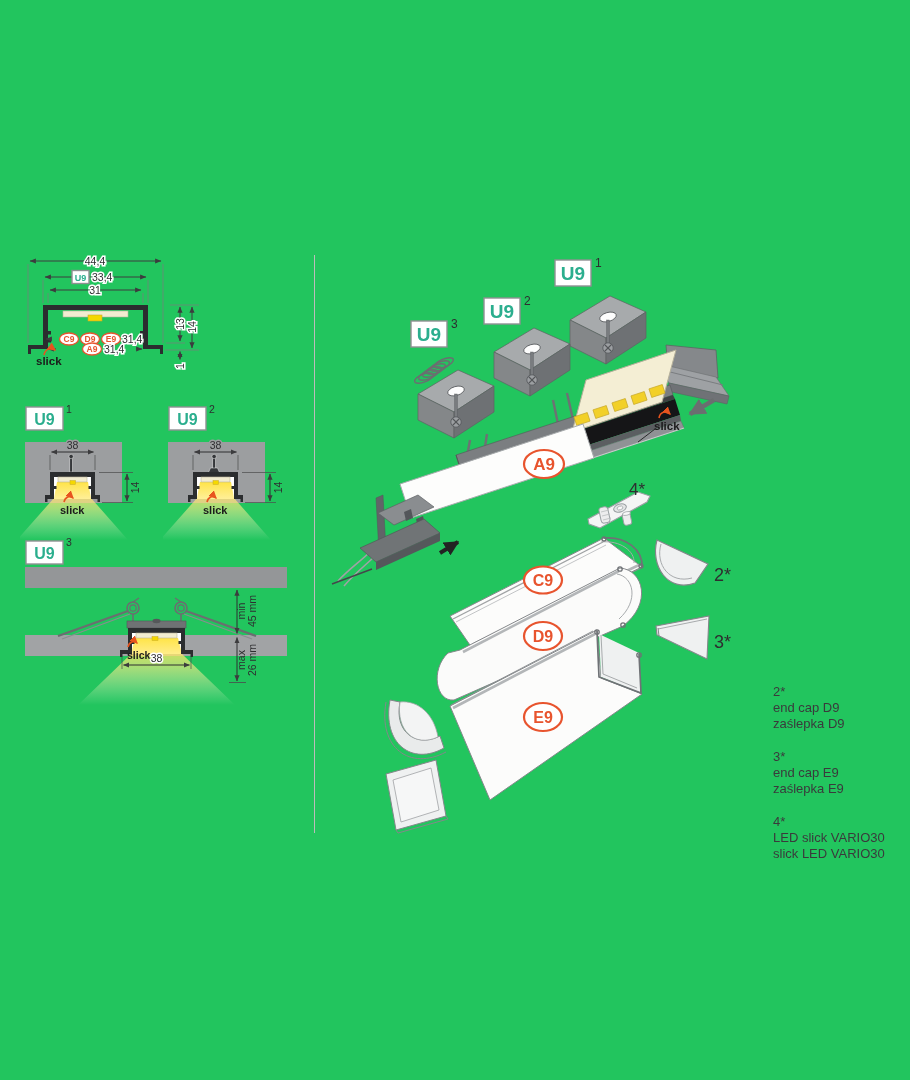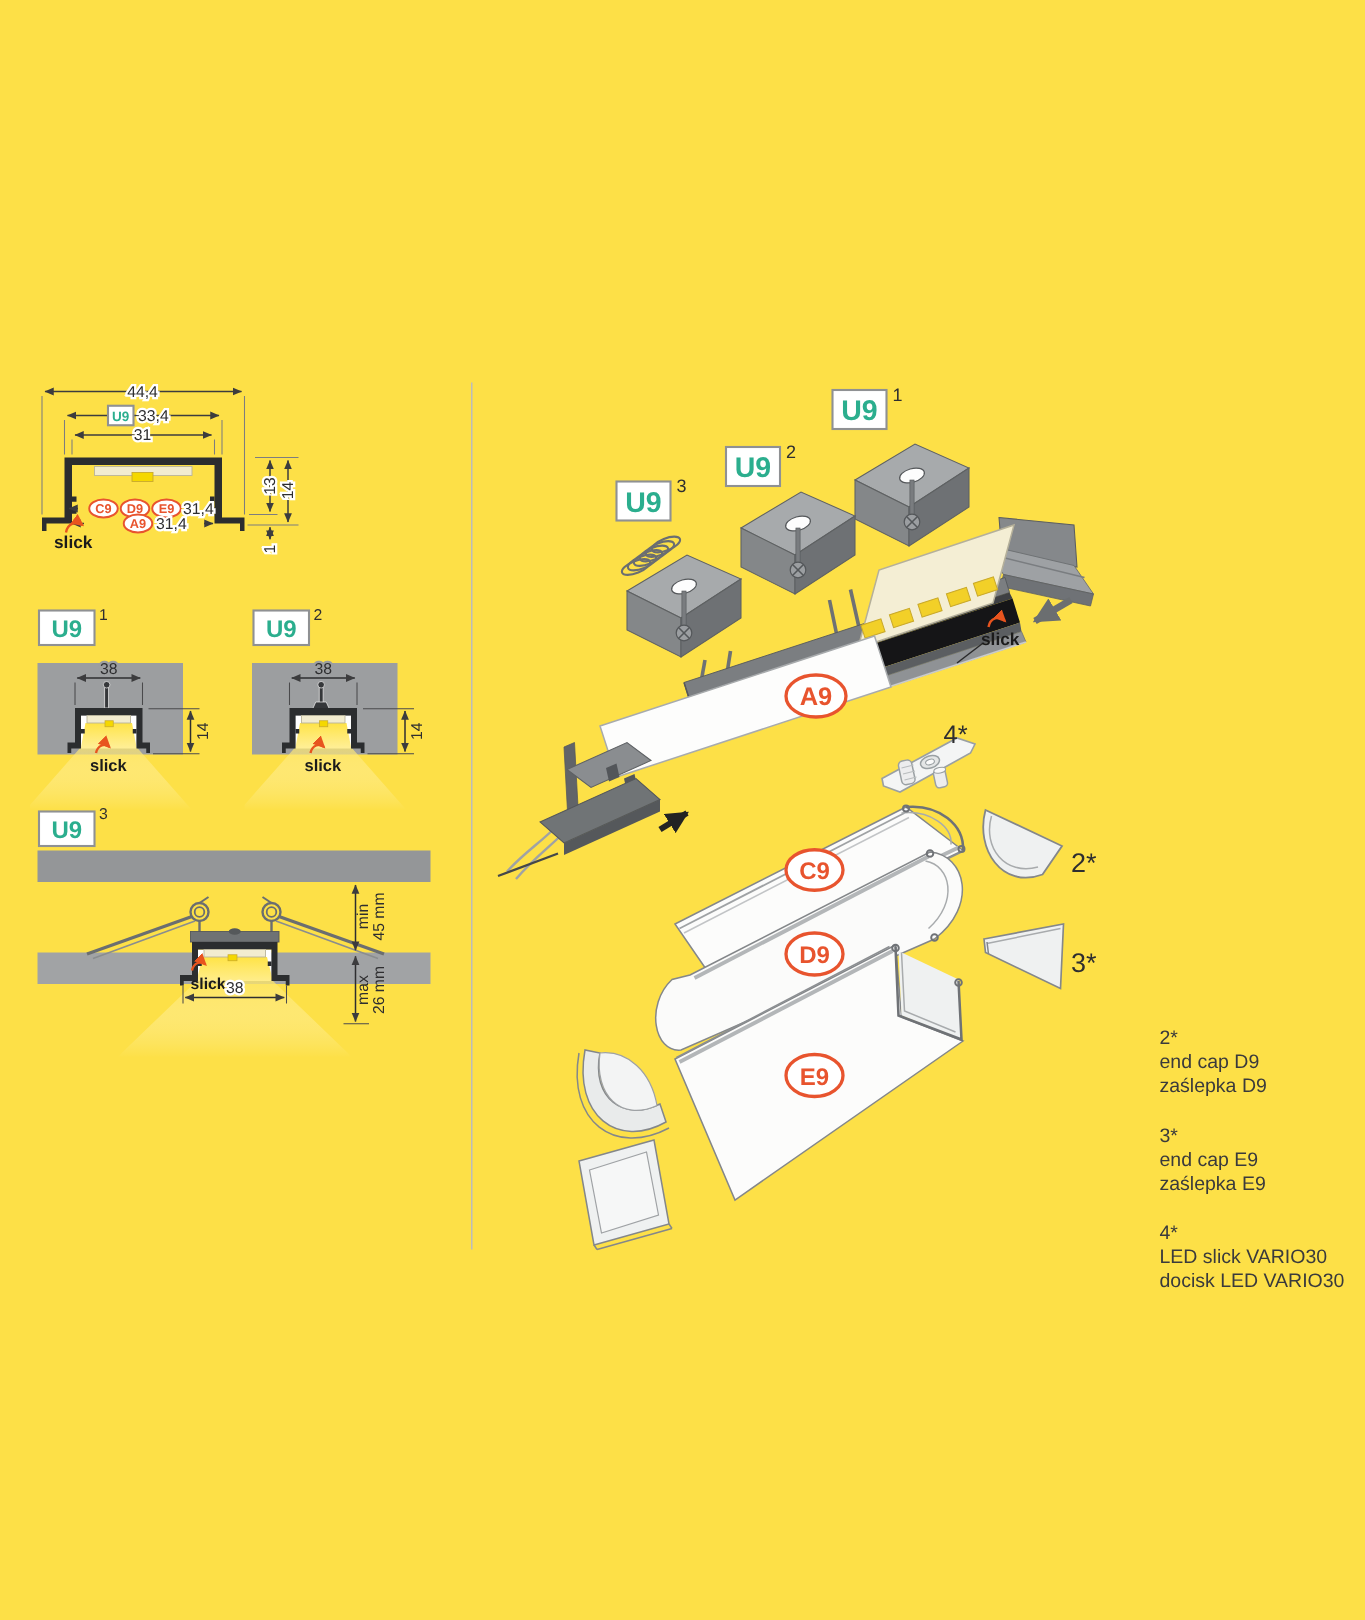--- a/index.html
+++ b/index.html
@@ -1,16 +1,16 @@
 <!DOCTYPE html>
 <html><head>
 <meta charset="utf-8">
 <style>
   html,body{margin:0;padding:0;background:#fff;}
-  #stage{position:relative;width:910px;height:1080px;background:#fde047;overflow:hidden;
+  #stage{position:relative;width:910px;height:1080px;background:#22c55e;overflow:hidden;
          font-family:"Liberation Sans",sans-serif;}
   .abs{position:absolute;}
   svg text{font-family:"Liberation Sans",sans-serif;}
   .dimtxt{fill:#2e2e30;font-size:10.5px;}
   .halo{paint-order:stroke;stroke:#ffffff;stroke-width:3px;}
   .halog{paint-order:stroke;stroke:#9c9ea0;stroke-width:3px;}
   .badge-u9-box{fill:#ffffff;stroke:#8f9193;stroke-width:1.4;}
   .badge-u9-txt{fill:#2bae8e;font-weight:bold;}
   .sup{fill:#2e2e30;}
   .oval{fill:#ffffff;stroke:#e8542e;stroke-width:2.2;}
@@ -382,17 +382,17 @@
       <div>zaślepka D9</div>
     </div>
     <div class="grp">
       <div>3*</div>
       <div>end cap E9</div>
       <div>zaślepka E9</div>
     </div>
     <div class="grp">
       <div>4*</div>
       <div>LED slick VARIO30</div>
-      <div>docisk LED VARIO30</div>
+      <div>slick LED VARIO30</div>
     </div>
   </div>
 
 </div>
 
 </body></html>

